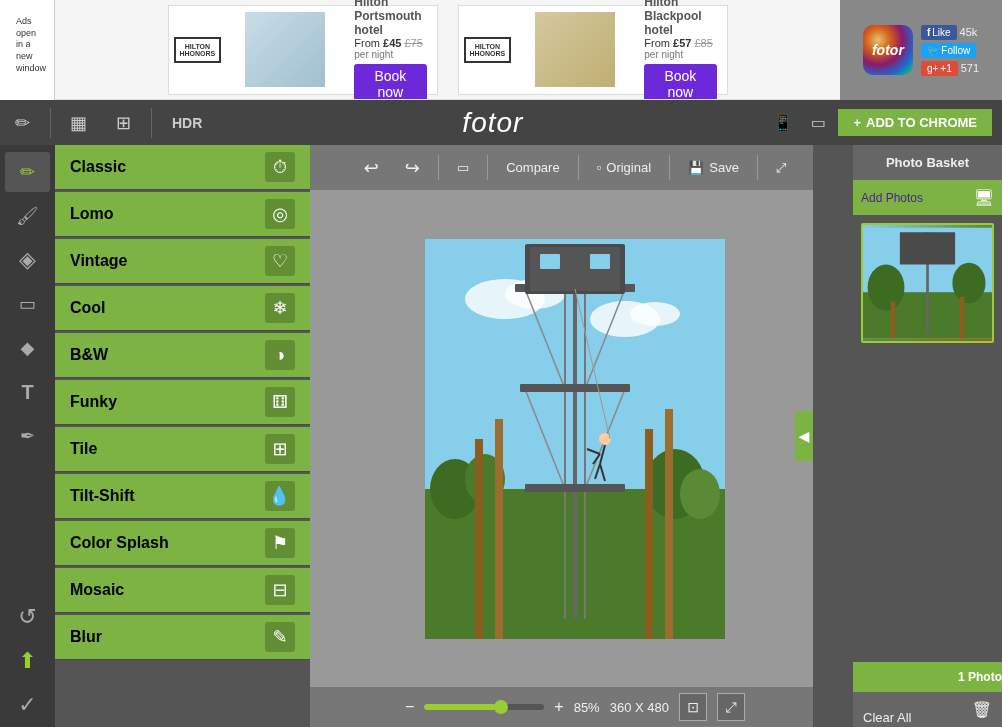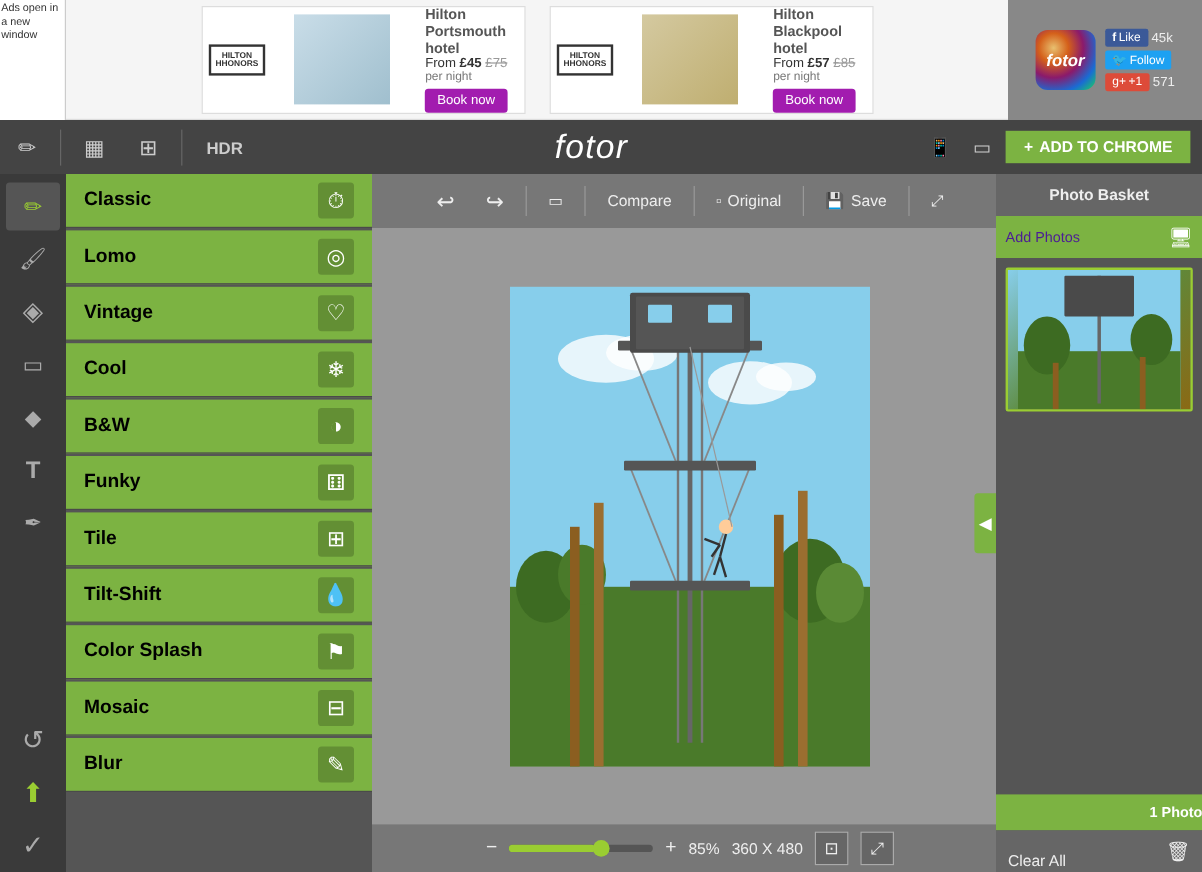--- a/index.html
+++ b/index.html
@@ -7,21 +7,21 @@
 
     
     #ad-bar {
       position: absolute;
       top: 0; left: 0;
       width: 55px;
       height: 100px;
       background: #fff;
       font-size: 9px;
       color: #333;
-      padding: 1px;
+      padding: 16px;
       z-index: 100;
       border-right: 1px solid #ccc;
     }
 
     #ad-banner {
       position: absolute;
       top: 0; left: 55px;
       width: 785px;
       height: 100px;
       background: #f5f5f5;
@@ -51,26 +51,26 @@
       flex-shrink: 0;
     }
     .ad-hotel-info {
       padding: 5px;
       font-size: 11px;
       color: #333;
     }
     .ad-hotel-title { font-size: 12px; font-weight: bold; color: #555; }
     .ad-price-old { text-decoration: line-through; color: #999; }
     .ad-book-btn {
-      background: #a21caf;
+      background: #6d28d9;
       color: white;
       border: none;
       padding: 4px 10px;
       border-radius: 3px;
-      font-size: 11px;
+      font-size: 14px;
       margin-top: 4px;
       cursor: pointer;
       display: block;
     }
     .ad-hotel-logo {
       width: 80px;
       text-align: center;
       font-size: 9px;
     }
 
@@ -378,26 +378,27 @@
       color: #eee;
       font-size: 14px;
       cursor: pointer;
     }
 
     
     #right-panel {
       position: absolute;
       top: 145px;
       right: 0;
-      width: 172px;
+      width: 189px;
       bottom: 0;
       background: #555;
       display: flex;
       flex-direction: column;
       z-index: 20;
+      padding-left: 40px;
     }
     #photo-basket-header {
       height: 35px;
       background: #666;
       display: flex;
       align-items: center;
       justify-content: center;
       color: #eee;
       font-size: 13px;
       font-weight: bold;

